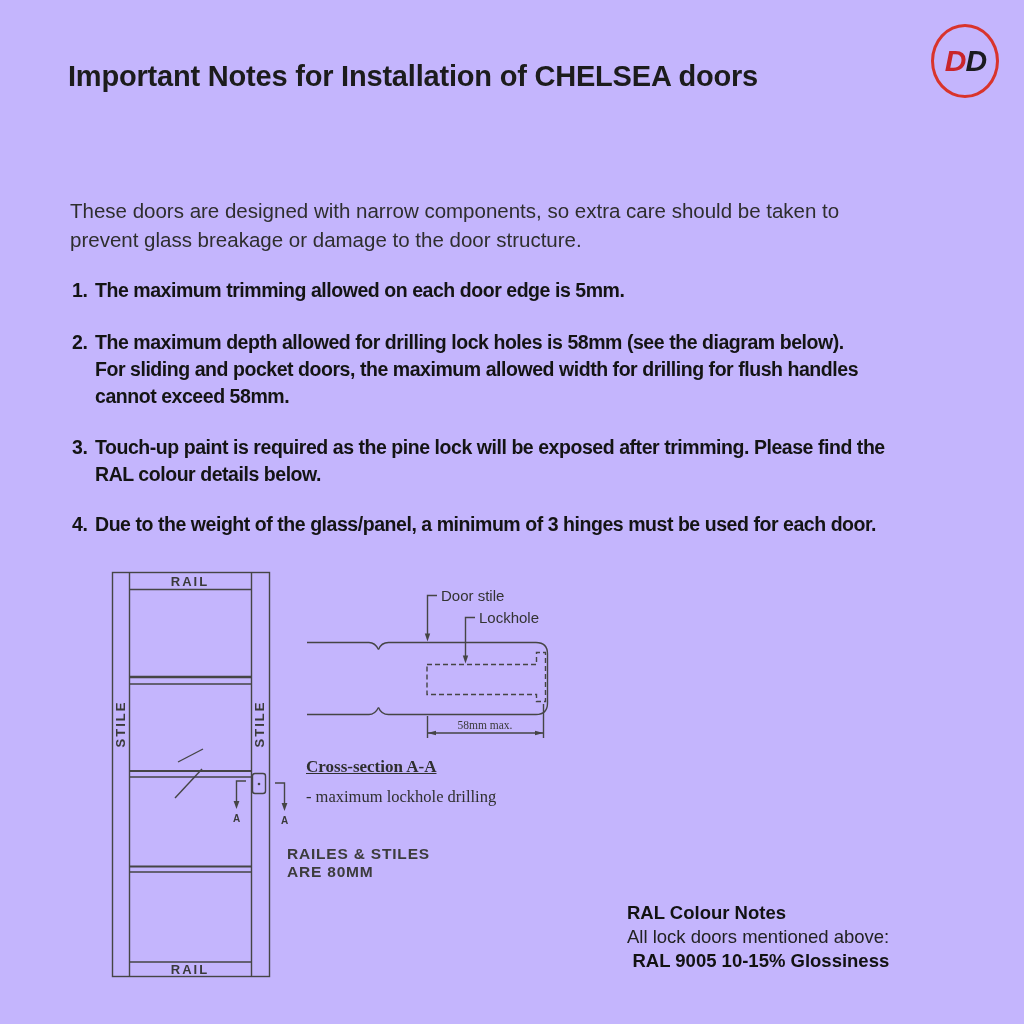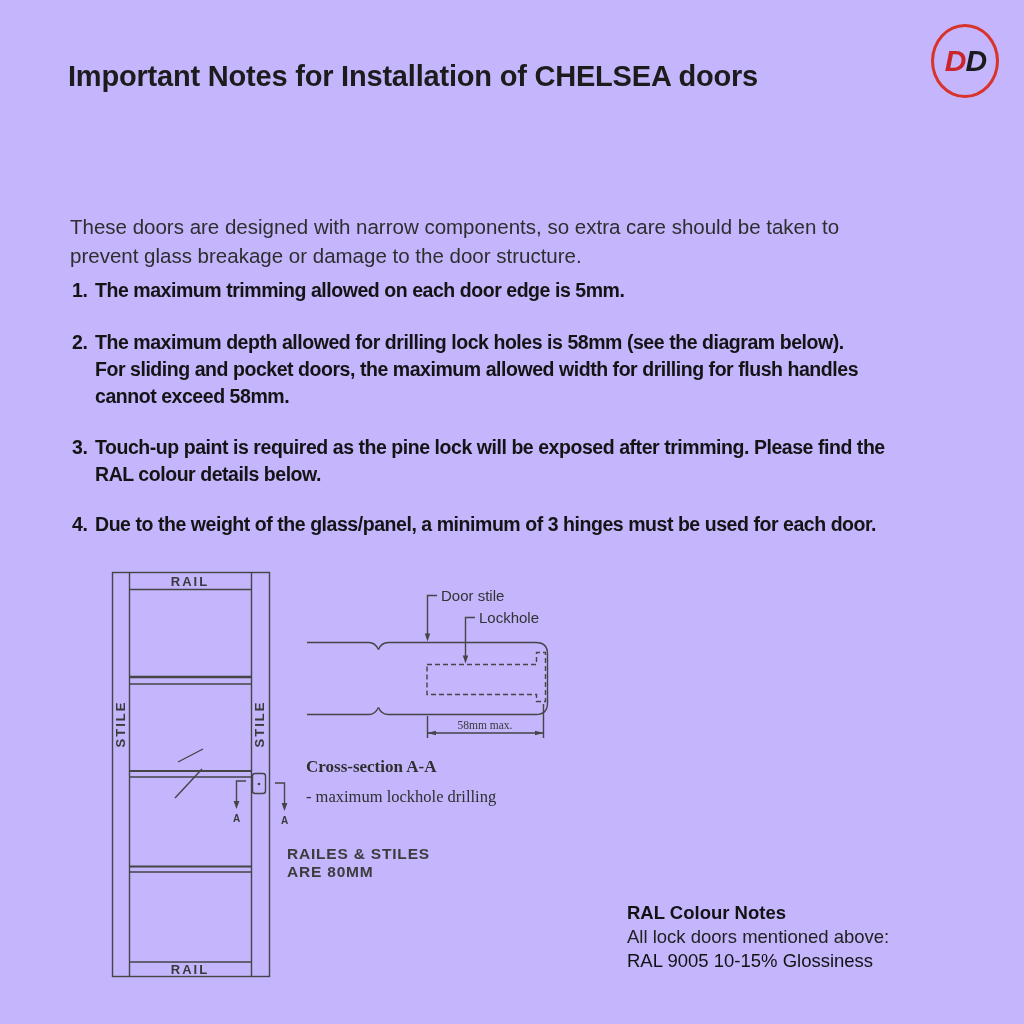--- a/index.html
+++ b/index.html
@@ -8,51 +8,51 @@
   .abs{position:absolute;}
 
   .title{left:68px;top:60px;font-size:29px;font-weight:700;color:#1c1c1c;letter-spacing:-0.2px;}
 
   .logo{left:931px;top:24px;width:62px;height:68px;border:3px solid #d9342b;border-radius:50%;
         display:flex;align-items:center;justify-content:center;
         font-style:italic;font-weight:700;font-size:30px;letter-spacing:-2px;}
   .logo .d1{color:#c9252b;}
   .logo .d2{color:#1b1b1f;margin-left:1px;}
 
-  .intro{left:70px;top:212px;font-size:20.5px;color:#2e2e2e;line-height:29px;white-space:pre;}
+  .intro{left:70px;top:196px;font-size:20.5px;color:#2e2e2e;line-height:29px;white-space:pre;}
 
   .item{position:absolute;left:72px;display:flex;font-weight:700;color:#141414;
         font-size:19.5px;letter-spacing:-0.45px;line-height:27px;}
   .item .num{width:23px;flex:none;}
   .item .lines{white-space:pre;}
   .item1{top:277px;} .item2{top:329px;} .item3{top:434px;} .item4{top:511px;}
 
   .door-svg{left:95px;top:560px;}
   .cross-svg{left:295px;top:575px;}
 
   .diagram-stroke{stroke:#454545;fill:none;stroke-width:1.4;}
   .diagram-text{fill:#3a3a3a;font-family:"Liberation Sans",sans-serif;font-weight:700;
                 font-size:13px;letter-spacing:2px;}
   .section-a{fill:#3a3a3a;font-family:"Liberation Sans",sans-serif;font-weight:700;
              font-size:10px;letter-spacing:0;}
   .cs-label{fill:#333333;font-family:"Liberation Sans",sans-serif;font-size:15px;
             font-weight:400;letter-spacing:0;}
   .cs-dim{fill:#3a3a3a;font-family:"Liberation Serif",serif;font-size:11.5px;}
 
   .cross-caption{left:306px;top:757px;font-family:"Liberation Serif",serif;color:#2f2f2f;}
-  .cross-caption .cap-title{font-size:17px;font-weight:600;}
+  .cross-caption .cap-title{font-size:17px;font-weight:600;text-decoration:underline;}
   .cross-caption .cap-sub{font-size:16.5px;margin-top:10px;}
 
   .rails-note{left:287px;top:845px;font-weight:700;font-size:15.5px;letter-spacing:0.8px;
               line-height:17.5px;color:#3c3c3c;white-space:pre;}
 
   .ral{left:627px;top:901px;font-size:18.5px;line-height:24px;color:#121212;}
   .ral .ral-title{font-weight:700;}
   .ral .ral-l1{font-weight:400;color:#222222;}
-  .ral .ral-l2{font-weight:400;}
+  .ral .ral-l2{font-weight:700;text-align:right;}
 </style>
 </head>
 <body>
 
 <div class="page">
 
   <div class="abs title">Important Notes for Installation of CHELSEA doors</div>
 
   <div class="abs logo">
     <span class="d1">D</span>

